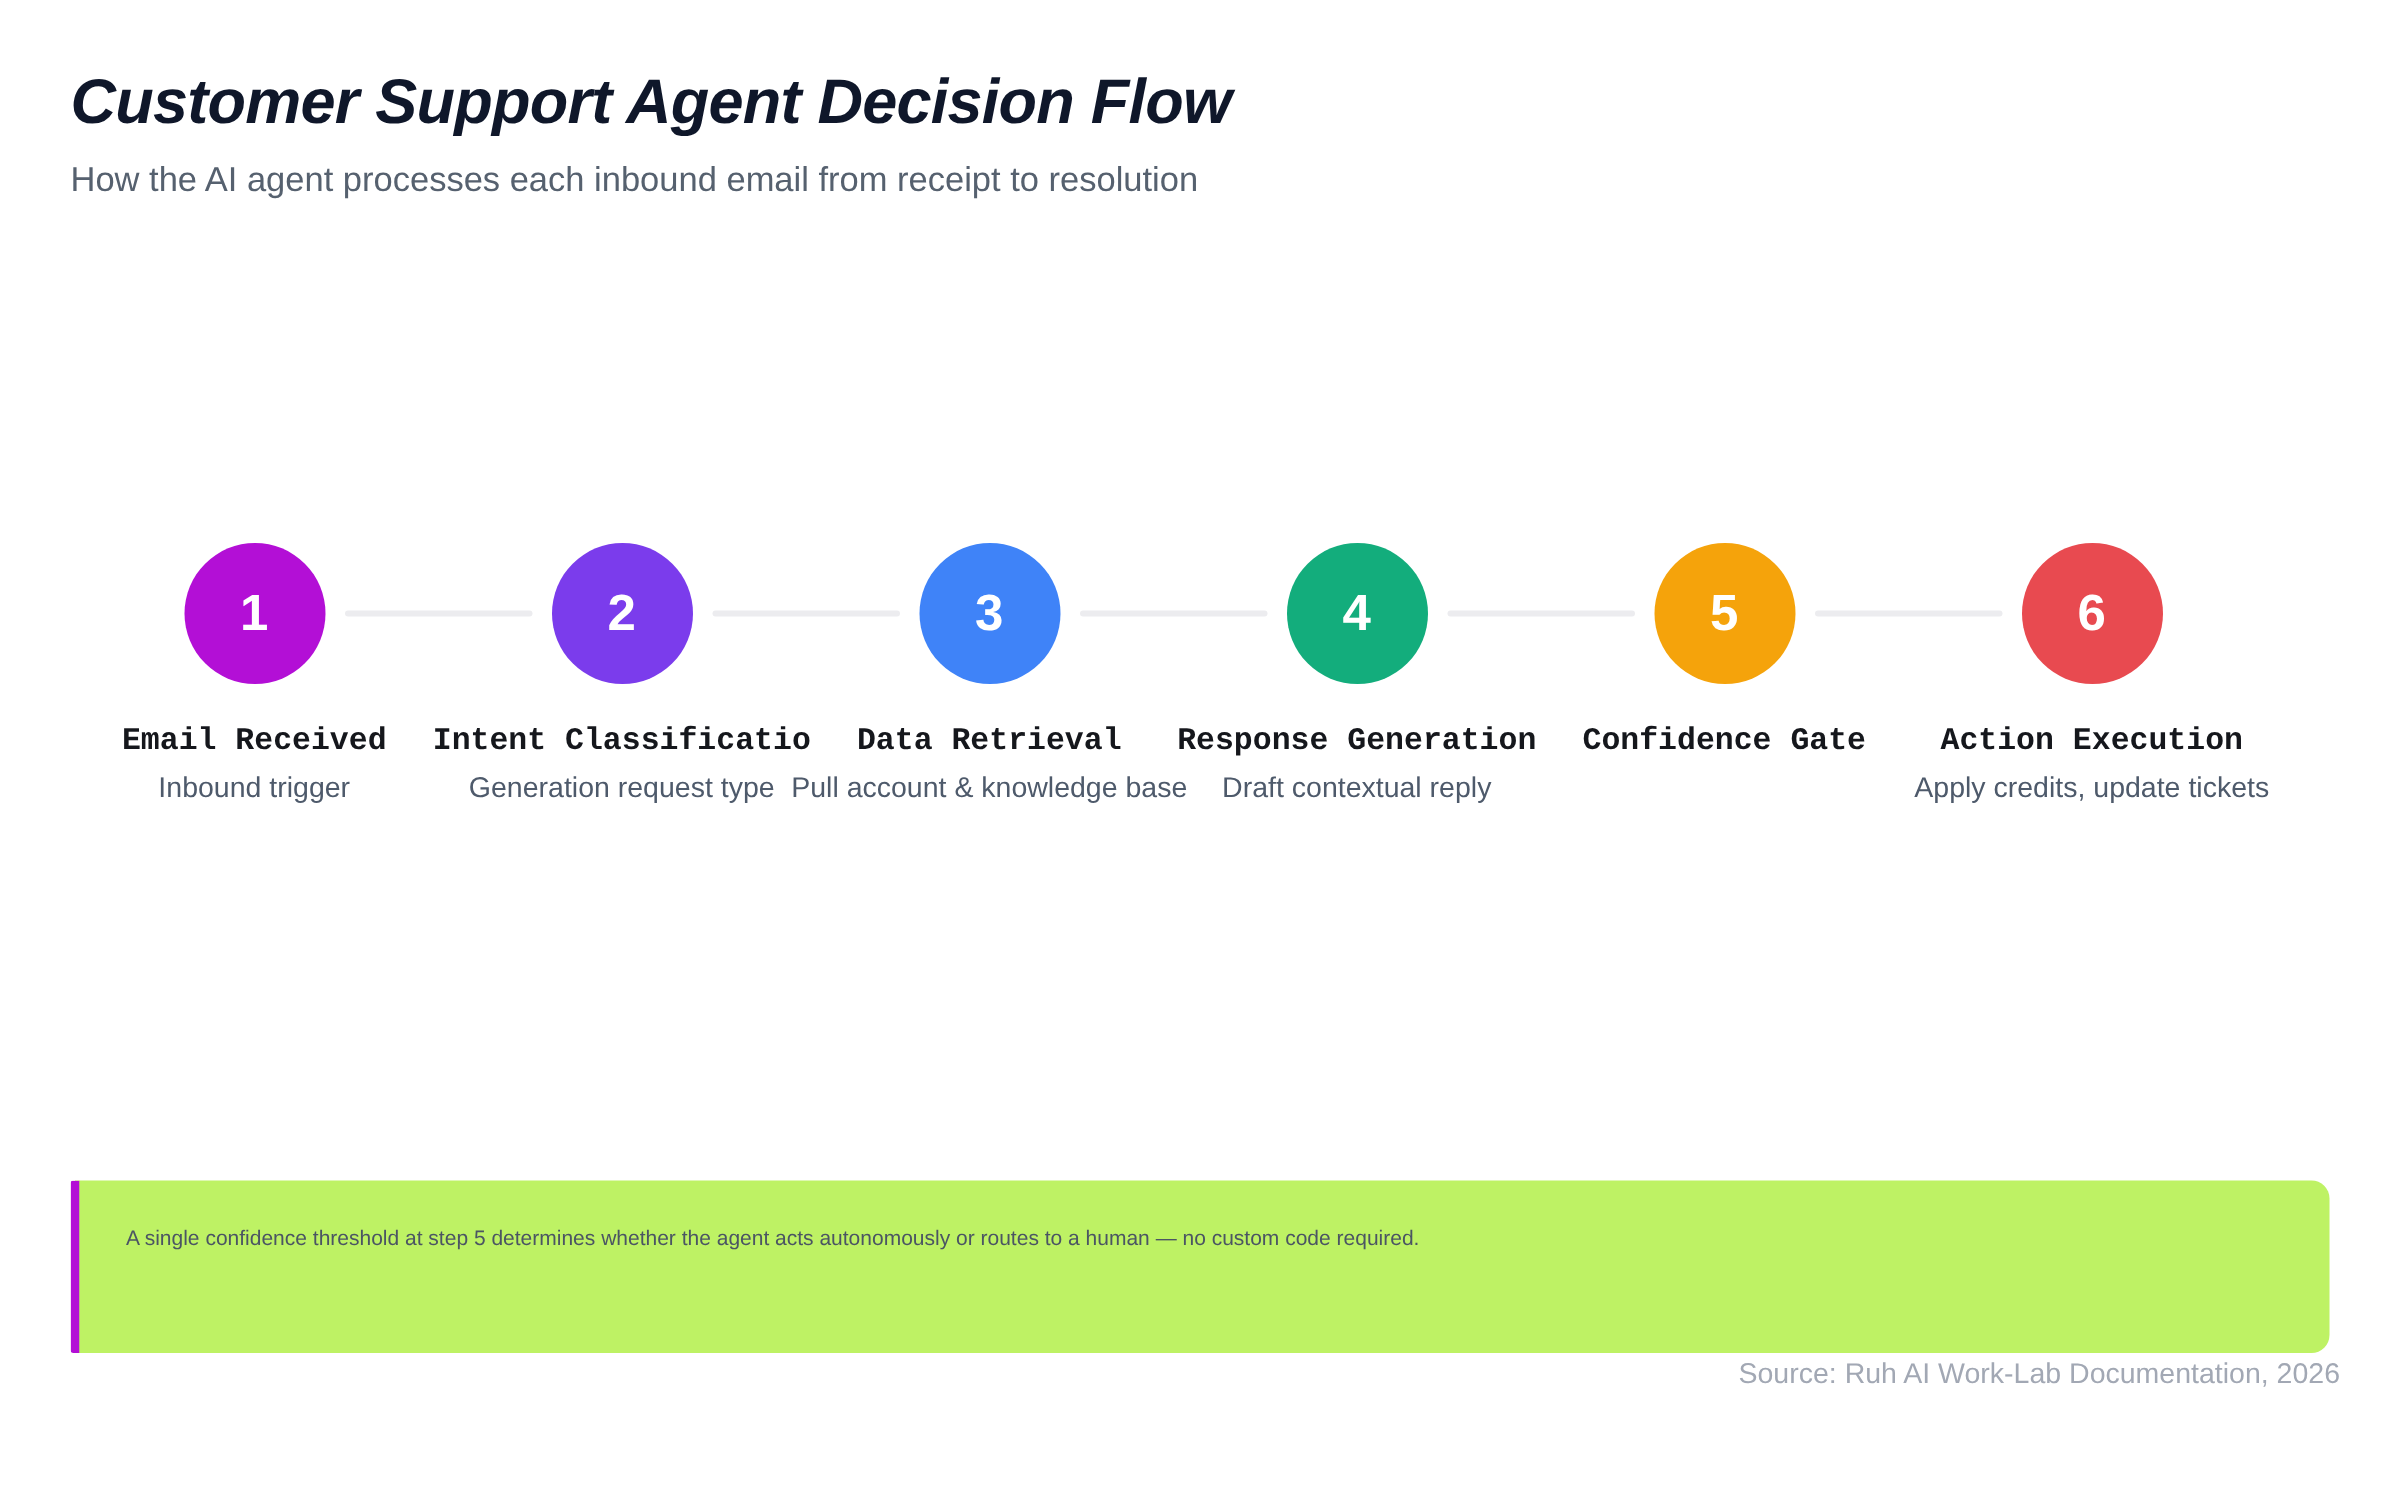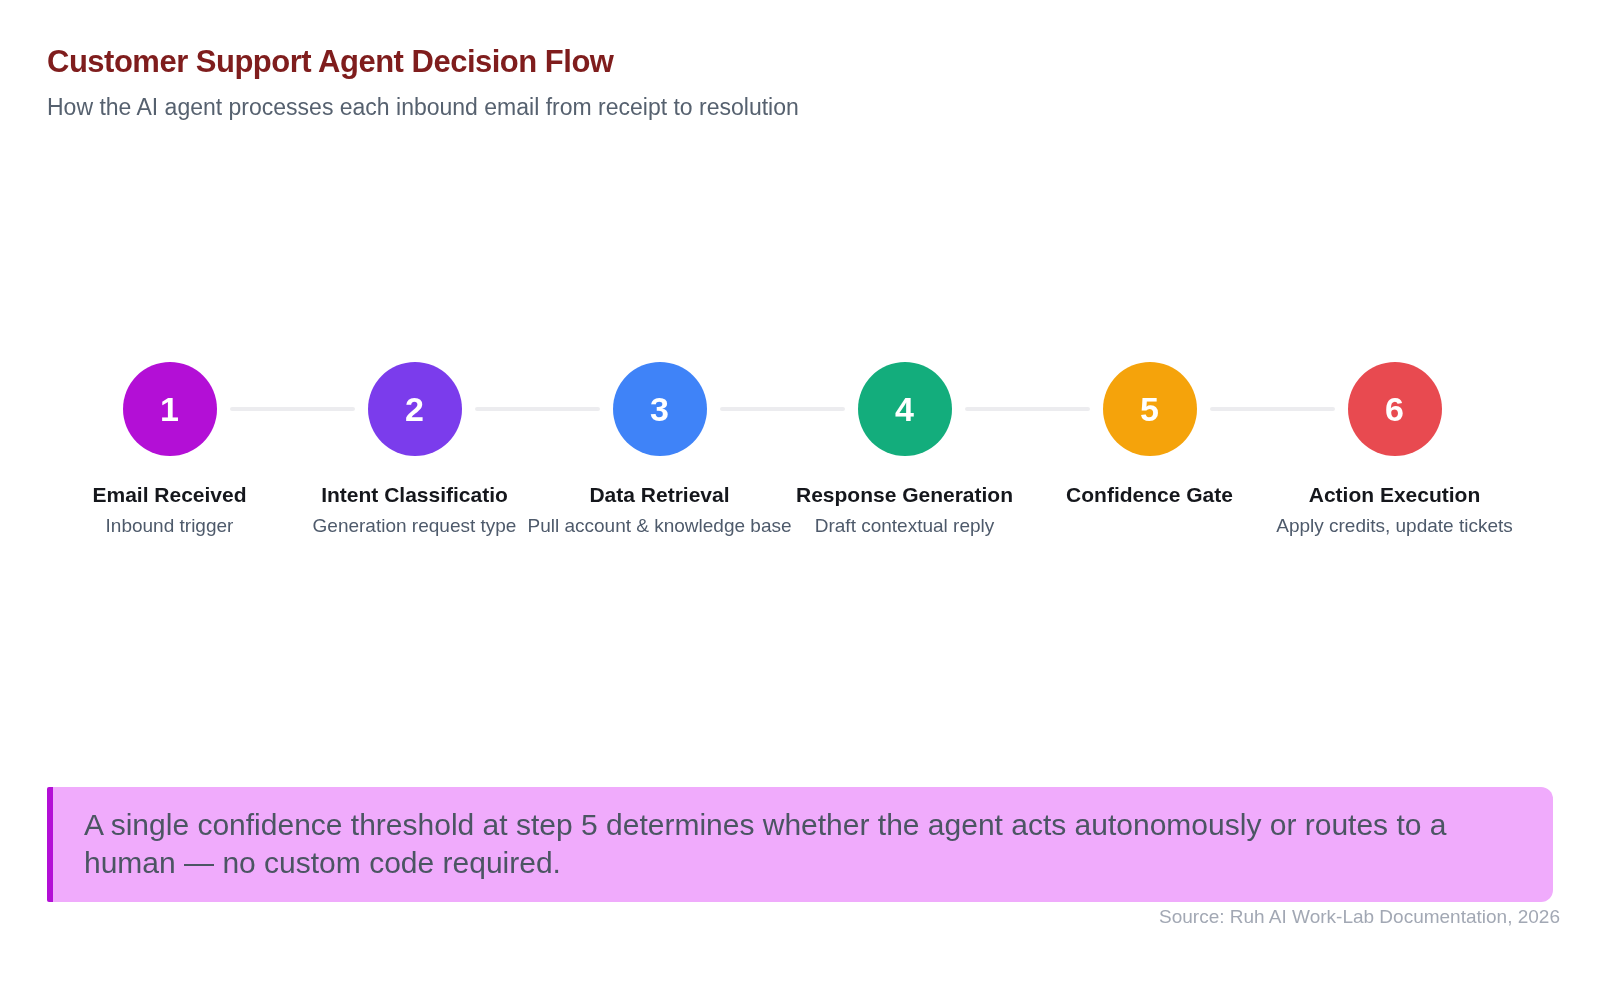--- a/index.html
+++ b/index.html
@@ -7,24 +7,25 @@
     margin: 0; padding: 0;
     width: 1600px; height: 1000px;
     background: #ffffff;
     font-family: "Liberation Sans", sans-serif;
     overflow: hidden;
     position: relative;
   }
   .header { position: absolute; left: 47px; top: 44px; }
   .page-title {
     margin: 0;
-    font-size: 31px;
+    font-size: 42px;
     font-weight: 800;
     letter-spacing: -0.5px;
-    color: #7f1d1d;
+    color: #0f172a;
+    font-style: italic;
   }
   .page-subtitle {
     margin: 14px 0 0 0;
     font-size: 23px;
     font-weight: 400;
     color: #56616f;
   }
 
   .steps-clip {
     position: absolute;
@@ -54,20 +55,21 @@
     position: relative;
     z-index: 1;
   }
   .step-title {
     margin-top: 26px;
     font-size: 21px;
     font-weight: 700;
     color: #15171c;
     white-space: nowrap;
     line-height: 26px;
+    font-family: Liberation Mono, monospace;
   }
   .step-desc {
     margin-top: 6px;
     font-size: 19px;
     font-weight: 400;
     color: #4e5a6b;
     white-space: nowrap;
     line-height: 24px;
   }
   .connector {
@@ -76,25 +78,25 @@
     height: 4px;
     border-radius: 2px;
     z-index: 0;
   }
 
   .callout {
     position: absolute;
     left: 47px; top: 787px;
     width: 1506px;
     min-height: 115px;
-    background: #f0abfc;
+    background: #bef264;
     border-left: 6px solid #b30fd6;
     border-radius: 2px 12px 12px 2px;
     padding: 19px 40px 19px 31px;
-    font-size: 30px;
+    font-size: 14px;
     line-height: 38px;
     color: #4b5563;
   }
 
   .source {
     position: absolute;
     top: 906px;
     right: 40px;
     font-size: 19px;
     color: #a2a8b4;

